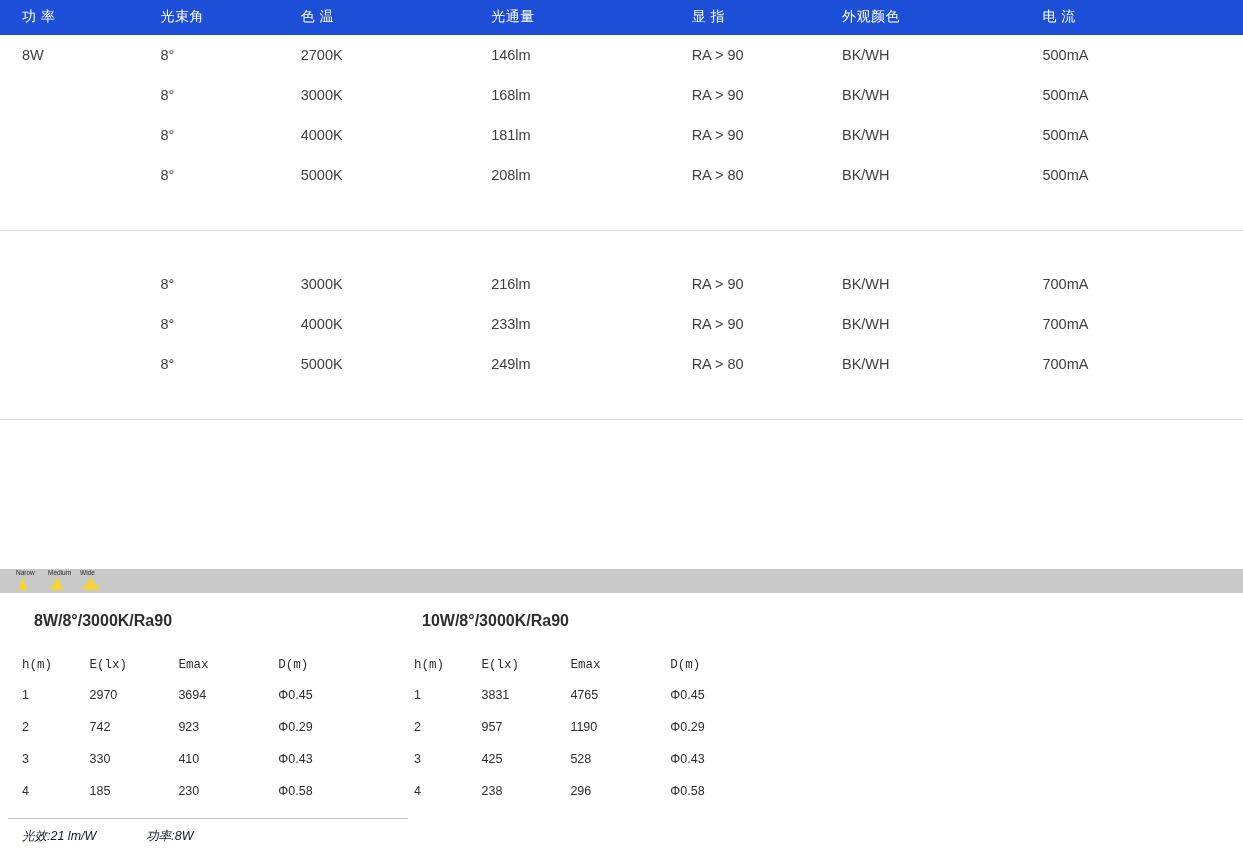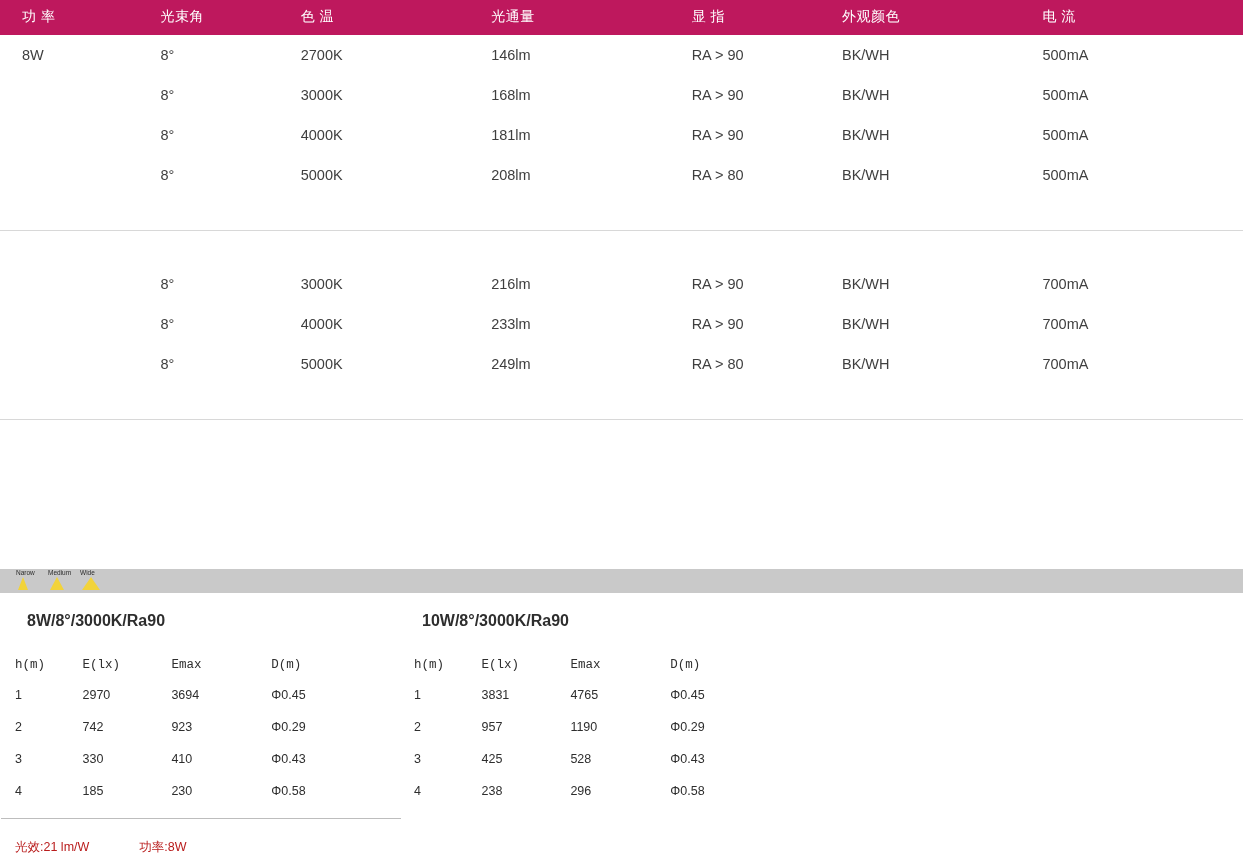--- a/index.html
+++ b/index.html
@@ -8,21 +8,21 @@
     width: 1243px; height: 858px;
     background: #ffffff;
     font-family: "Liberation Sans", sans-serif;
     color: #3a3a3a;
   }
   .page { position: relative; width: 1243px; height: 858px; overflow: hidden; }
 
   
   .spec-table { width: 1243px; border-collapse: collapse; table-layout: fixed; }
   .spec-table thead th {
-    background: #be185d;
+    background: #1d4ed8;
     color: #ffffff;
     font-size: 14px;
     font-weight: normal;
     text-align: left;
     padding: 8px 0 9px 0;
     letter-spacing: 0.5px;
   }
   .spec-table tbody td {
     font-size: 14.5px;
     color: #3f3f3f;
@@ -87,21 +87,21 @@
     border-bottom: 13px solid #f2d33a;
   }
   .cone-wide {
     border-left: 9px solid transparent;
     border-right: 9px solid transparent;
     border-bottom: 13px solid #f2d33a;
   }
 
   
   .photo-block { position: absolute; top: 612px; }
-  .photo-block.b1 { left: 1px; width: 400px; }
+  .photo-block.b1 { left: 8px; width: 400px; }
   .photo-block.b2 { left: 400px; width: 400px; }
 
   .photo-title {
     font-size: 16px;
     font-weight: bold;
     color: #2e2e2e;
     margin: 0 0 28px 0;
     padding-left: 26px;
   }
   .photo-block.b2 .photo-title { padding-left: 22px; }
@@ -123,24 +123,25 @@
   }
   .ph-h { width: 42px; padding-left: 14px !important; }
   .ph-e { width: 48px; }
   .ph-m { width: 54px; }
   .ph-d { width: 70px; }
   .photo-block.b2 .ph-h { padding-left: 14px !important; }
 
   .photo-footer {
     border-top: 1px solid #bdbdbd;
     margin-top: 2px;
-    padding-top: 20px;
+    padding-top: 9px;
     font-size: 12.5px;
-    color: #b91c1c;
+    color: #0f172a;
     display: flex;
+    font-style: italic;
   }
   .photo-footer .eff { padding-left: 14px; }
   .photo-footer .pw { padding-left: 50px; }
   .photo-block.b2 .photo-footer .pw { padding-left: 40px; }
 </style>
 </head>
 <body>
 
 <div class="page">
 

